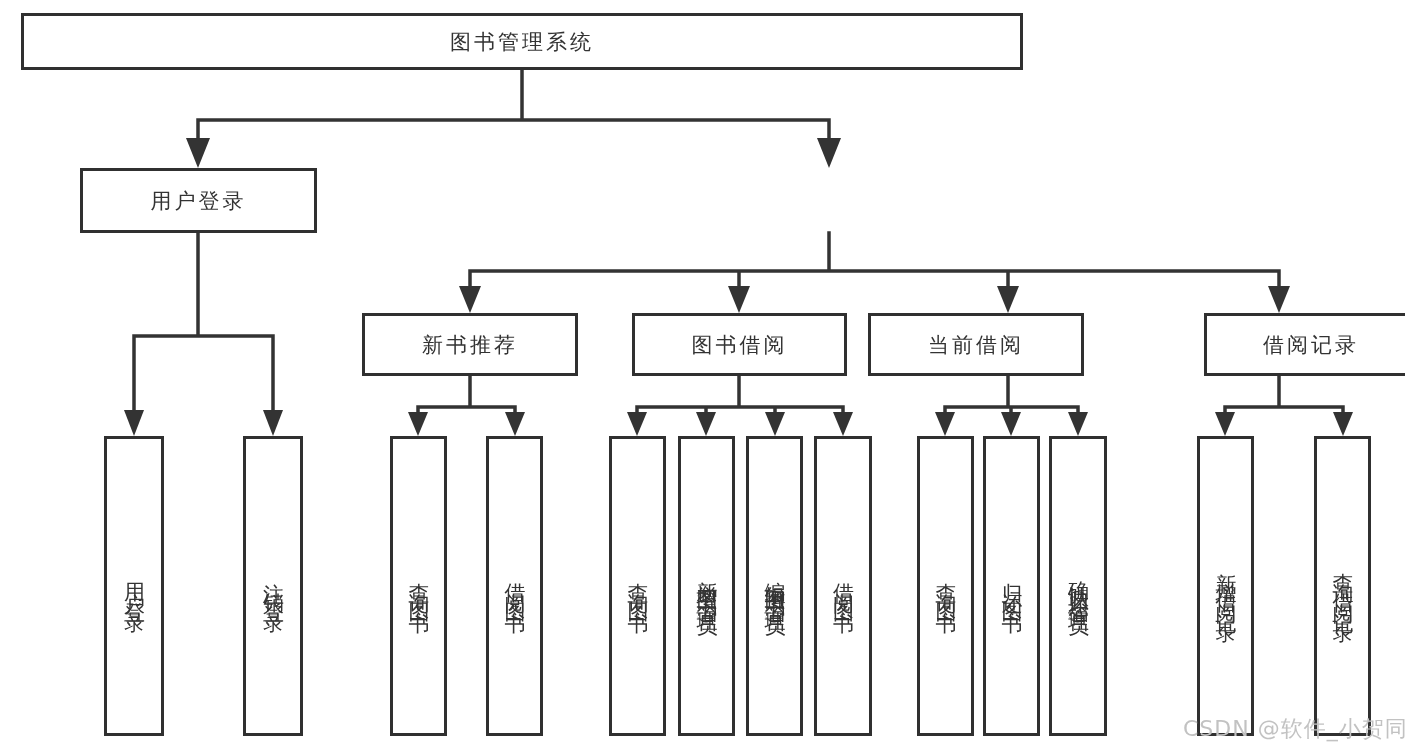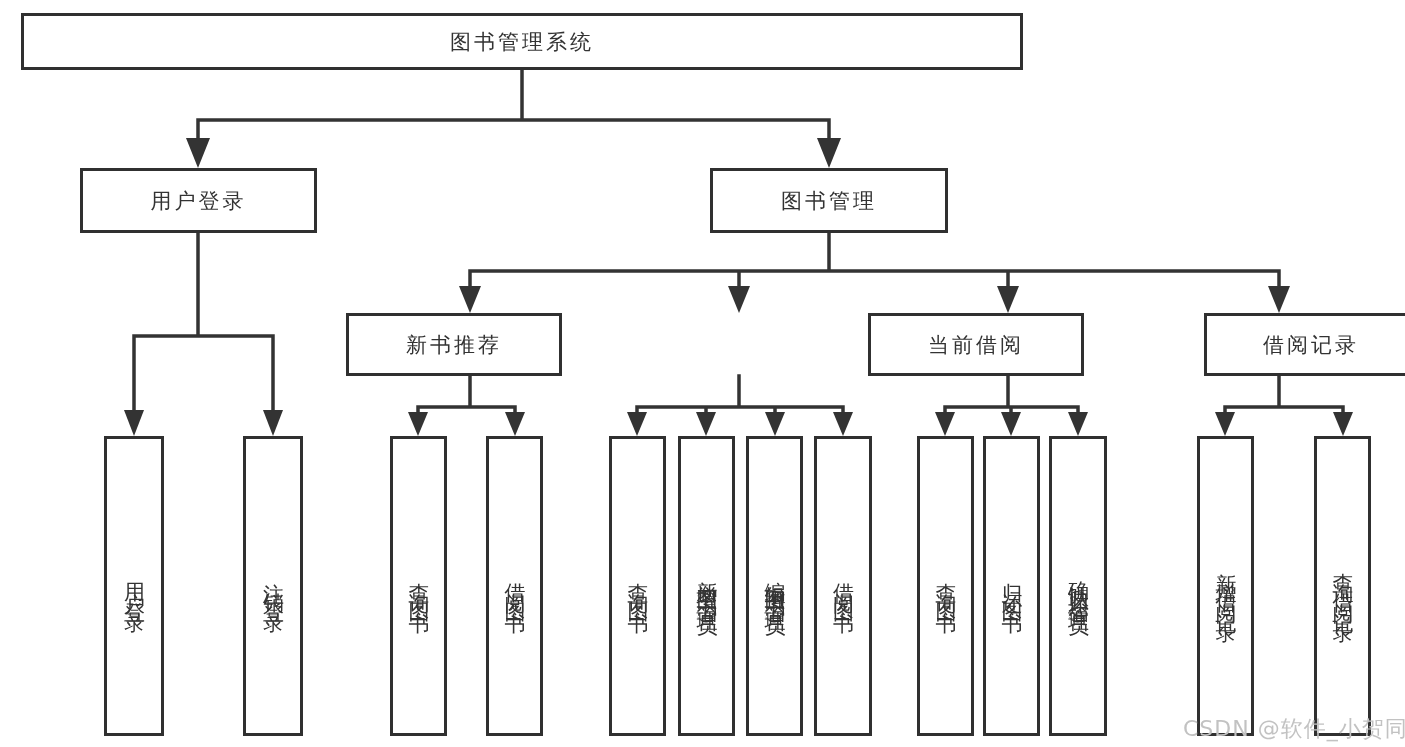--- a/index.html
+++ b/index.html
@@ -111,26 +111,26 @@
     </g>
   </svg>
 
   <div class="box" style="left:21px; top:13px; width:1002px; height:57px">
     <span class="label">图书管理系统</span>
   </div>
 
   <div class="box" style="left:80px; top:168px; width:237px; height:65px">
     <span class="label">用户登录</span>
   </div>
-  <div class="box" style="left:710px; top:168px; width:238px; height:65px">
-    <span class="label">图书管理</span>
+
+  <div class="box" style="left:362px; top:313px; width:216px; height:63px">
+    <span class="label">新书推荐</span>
   </div>
-
-  <div class="box" style="left:346px; top:313px; width:216px; height:63px">
-    <span class="label">新书推荐</span>
+  <div class="box" style="left:632px; top:313px; width:215px; height:63px">
+    <span class="label">图书借阅</span>
   </div>
   <div class="box" style="left:868px; top:313px; width:216px; height:63px">
     <span class="label">当前借阅</span>
   </div>
   <div class="box" style="left:1204px; top:313px; width:214px; height:63px">
     <span class="label">借阅记录</span>
   </div>
 
   <div class="box leaf" style="left:104px; width:60px">
     <span class="vlabel">用户登录</span>

